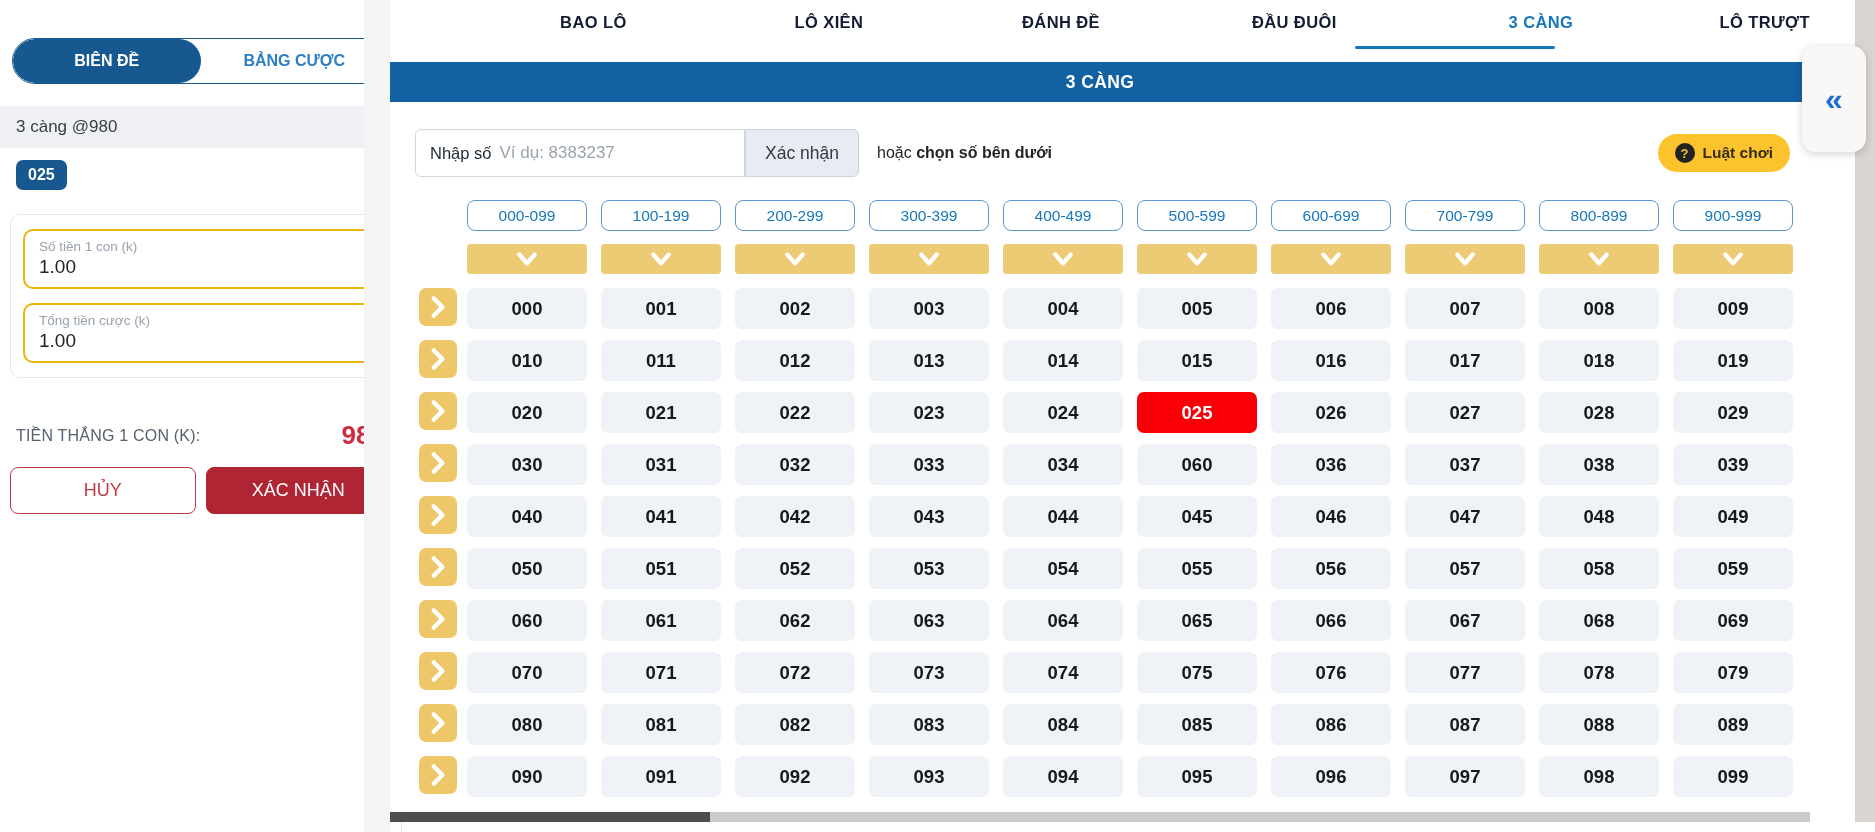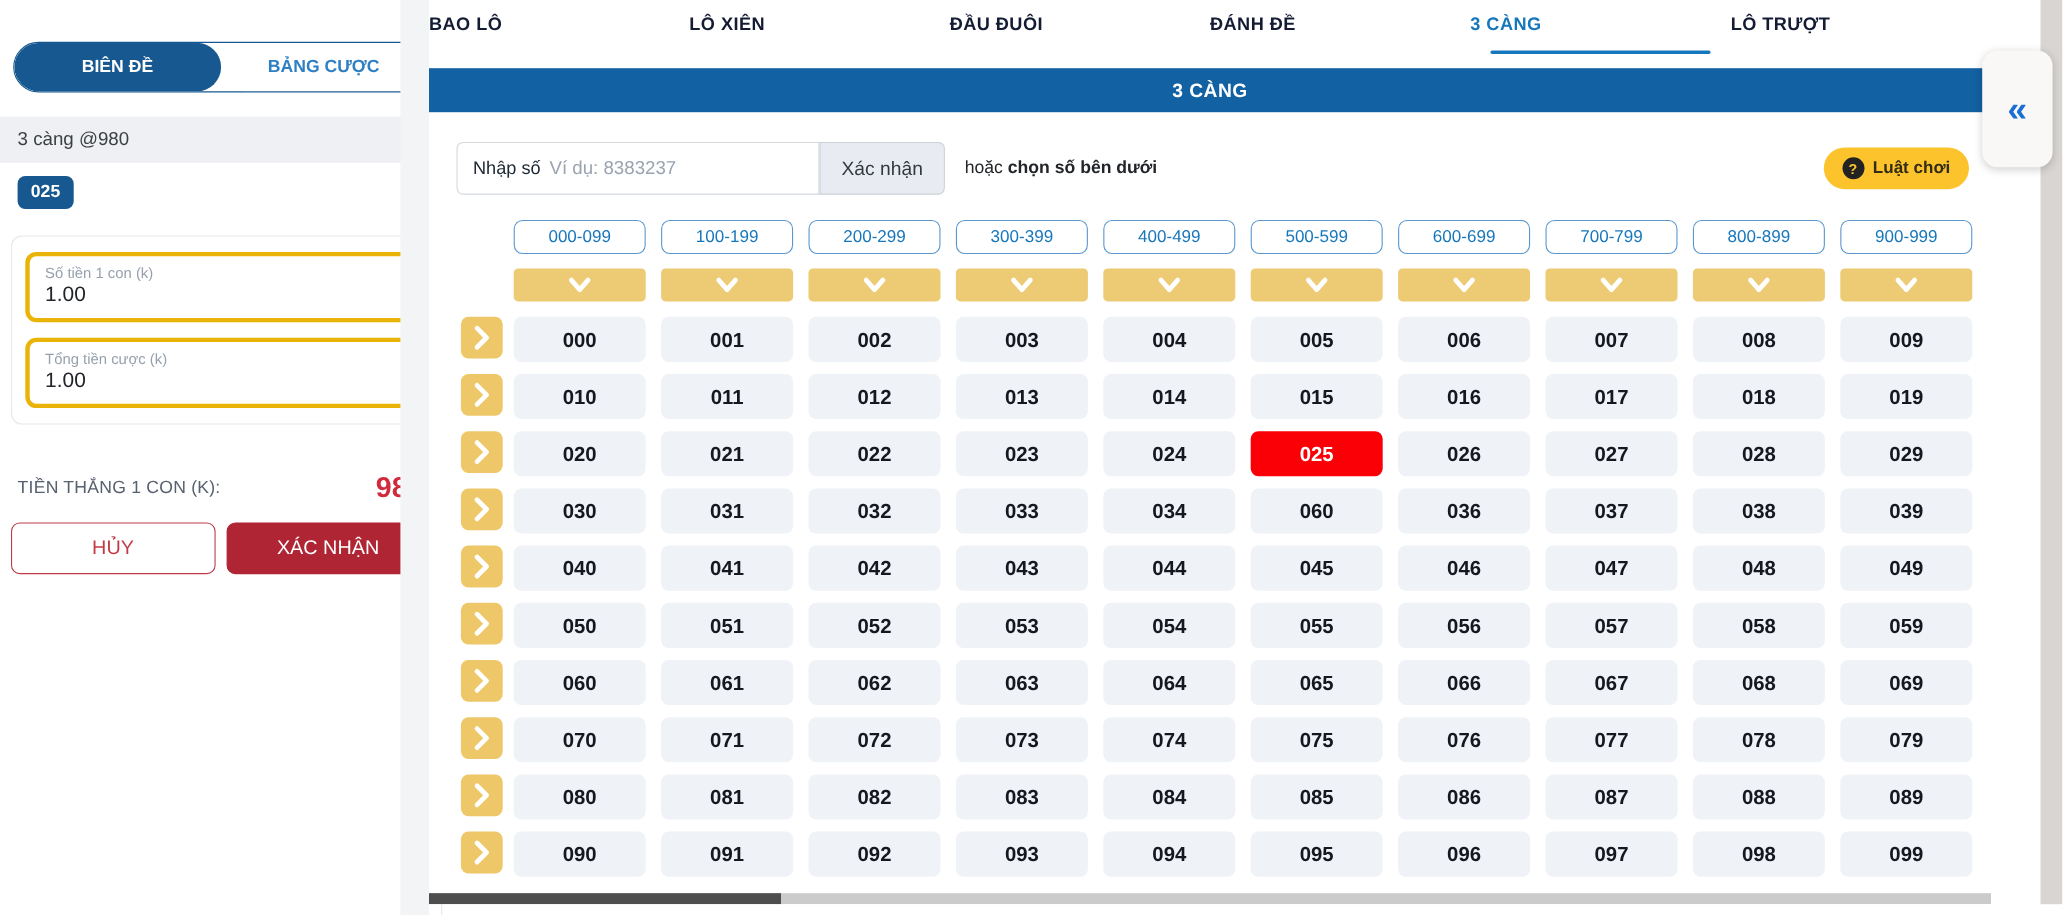--- a/index.html
+++ b/index.html
@@ -8,39 +8,39 @@
 
   
   .sidebar { position:absolute; left:0; top:0; width:402px; height:832px; background:#fff; border-right:1px solid #e4e6e8; }
   .toggle { margin:38px 12px 0 12px; display:flex; height:46px; border:1px solid #16588f; border-radius:24px; overflow:hidden; background:#fff; }
   .tg { flex:1; border:none; background:#fff; color:#2f80c3; font-family:inherit; font-size:16px; font-weight:700; cursor:pointer; border-radius:24px; }
   .tg.active { background:#16588f; color:#fff; }
   .bet-header { margin-top:22px; background:#eef0f3; padding:11px 16px; font-size:17px; color:#3c4043; }
   .chips { padding:12px 16px 16px; border-bottom:0; }
   .chip { display:inline-block; background:#16588f; color:#fff; font-size:16px; font-weight:700; padding:6px 12px; border-radius:7px; }
   .amount-card { margin:8px 10px 0; border:1px solid #e6e8eb; border-radius:10px; padding:14px 12px; }
-  .field { display:block; border:4px solid #eab308; border-radius:10px; padding:8px 14px 9px; background:#fff; }
+  .field { display:block; border:2px solid #eab308; border-radius:10px; padding:8px 14px 9px; background:#fff; }
   .field + .field { margin-top:14px; }
   .f-label { display:block; font-size:13.5px; color:#97a0ad; margin-bottom:2px; }
   .f-input { border:none; outline:none; width:100%; font-family:inherit; font-size:19px; color:#212529; background:transparent; }
   .win-row { margin:42px 16px 0; display:flex; align-items:center; justify-content:space-between; }
   .win-label { font-size:16px; color:#56606e; letter-spacing:.2px; }
   .win-value { font-size:26px; font-weight:700; color:#d02b3d; }
   .action-row { margin:16px 10px 0; display:flex; gap:10px; }
   .btn-cancel, .btn-confirm { flex:1; height:47px; border-radius:8px; font-family:inherit; font-size:18px; cursor:pointer; }
   .btn-cancel { background:#fff; border:1px solid #c13a48; color:#c13a48; }
   .btn-confirm { background:#b02533; border:1px solid #b02533; color:#fff; }
 
   
   .gap-col { position:absolute; left:364px; top:0; width:26px; height:832px; background:#f3f4f5; }
 
   
   .main { position:absolute; left:390px; top:0; width:1420px; height:822px; background:#fff; overflow:hidden; }
   .tabs { display:flex; padding-top:13px; height:62px; }
-  .tab { flex:1; text-align:left; cursor:pointer; }
+  .tab { flex:1; text-align:right; cursor:pointer; }
   .tab span { font-size:16.5px; font-weight:700; color:#131c33; letter-spacing:.4px; }
   .tab.active span { color:#1777bc; }
   .tab.active .underline { width:200px; height:3px; background:#1777bc; margin:14px auto 0; border-radius:2px; }
   .banner { height:40px; background:#1261a2; color:#fff; font-size:17.5px; font-weight:600; display:flex; align-items:center; justify-content:center; letter-spacing:.4px; }
 
   .controls { display:flex; align-items:center; margin:26px 10px 0 25px; height:50px; }
   .search-group { display:flex; height:48px; }
   .search-box { display:flex; align-items:center; width:330px; border:1px solid #d4d9de; border-radius:6px 0 0 6px; padding:0 14px; background:#fff; }
   .search-label { font-size:16.5px; color:#212b36; margin-right:8px; white-space:nowrap; }
   .search-input { border:none; outline:none; flex:1; min-width:10px; font-family:inherit; font-size:17px; color:#212529; }
@@ -103,22 +103,22 @@
       <button class="btn-confirm">XÁC NHẬN</button>
     </div>
   </aside>
 
   <div class="gap-col"></div>
 
   <main class="main">
     <nav class="tabs" id="tabs">
         <div class="tab"><span>BAO LÔ</span></div>
         <div class="tab"><span>LÔ XIÊN</span></div>
+        <div class="tab"><span>ĐÁNH ĐỀ</span></div>
         <div class="tab"><span>ĐẦU ĐUÔI</span></div>
-        <div class="tab"><span>ĐÁNH ĐỀ</span></div>
         <div class="tab active"><span>3 CÀNG</span><div class="underline"></div></div>
         <div class="tab"><span>LÔ TRƯỢT</span></div>
       </nav>
     <div class="banner">3 CÀNG</div>
 
     <div class="controls">
       <div class="search-group">
         <div class="search-box">
           <span class="search-label">Nhập số</span>
           <input class="search-input" placeholder="Ví dụ: 8383237" style="">

